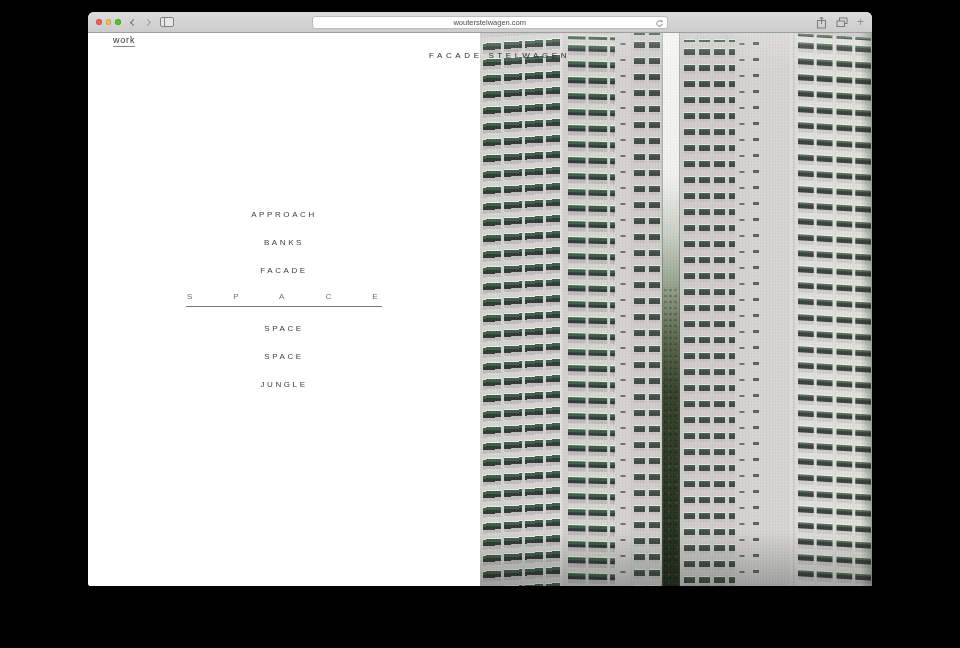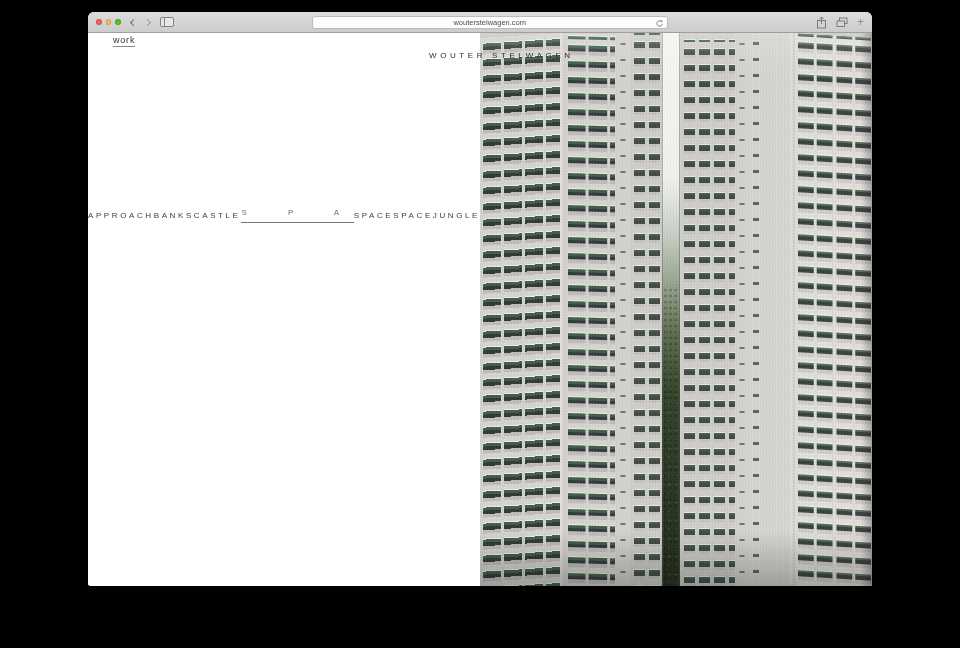--- a/index.html
+++ b/index.html
@@ -39,21 +39,21 @@
   
   .content { position:relative; width:784px; height:553px; background:#fff; overflow:hidden; }
   .site-title { position:absolute; top:18px; left:341px; z-index:6;
                 font-size:8px; letter-spacing:3.6px; color:#2e2e2e; text-decoration:none; }
   .work-link { position:absolute; top:2px; left:25px; z-index:6;
                font-size:9px; letter-spacing:.8px; color:#343434; text-decoration:none;
                border-bottom:1px solid #8a8a8a; padding-bottom:1px; }
 
   
   .menu { position:absolute; top:167px; left:0; width:392px;
-          display:flex; align-items:center; z-index:5; }
+          display:flex; flex-direction:column; align-items:center; z-index:5; }
   .menu a { height:28px; display:flex; align-items:center; justify-content:center;
             font-size:8px; letter-spacing:2.6px; color:#3d3d3d; text-decoration:none;
             white-space:nowrap; }
   .menu a.active { height:auto; width:196px; overflow:hidden; justify-content:flex-start;
             letter-spacing:41px; color:#6e6e6e; border-bottom:1px solid #777;
             padding:0 0 5px 1px; margin:8px 0 7px; }
 
   
   .photo { position:absolute; left:392px; top:0; width:392px; height:553px;
            background:#cbcac6; overflow:hidden; }
@@ -148,26 +148,26 @@
         <rect x="1" y="4" width="7.5" height="5.5" fill="#d5d5d5" stroke="#7b7b7b" stroke-width="1"></rect>
       </svg>
       <span class="plus">+</span>
     </div>
   </div>
 
   <div class="content">
 
     <a href="#" class="work-link">work</a>
 
-    <a href="#" class="site-title">WOUTER STELWAGEN</a>
+    <a href="#" class="site-title">FACADE STELWAGEN</a>
 
     <nav class="menu">
       <a href="#">APPROACH</a>
       <a href="#">BANKS</a>
-      <a href="#">CASTLE</a>
+      <a href="#">FACADE</a>
       <a href="#" class="active">SPACE</a>
       <a href="#">SPACE</a>
       <a href="#">SPACE</a>
       <a href="#">JUNGLE</a>
     </nav>
 
     <div class="photo">
       <div class="wing rows-balcony" style="left:0; width:80px; transform:skewY(-3.5deg); transform-origin:right center;"></div>
       <div class="corner-strip" style="left:80px; width:5px;"></div>
       <div class="wing rows-balcony" style="left:85px; width:50px; transform:skewY(1.5deg); transform-origin:left center; background-position:0 6px, 0 6px;"></div>

